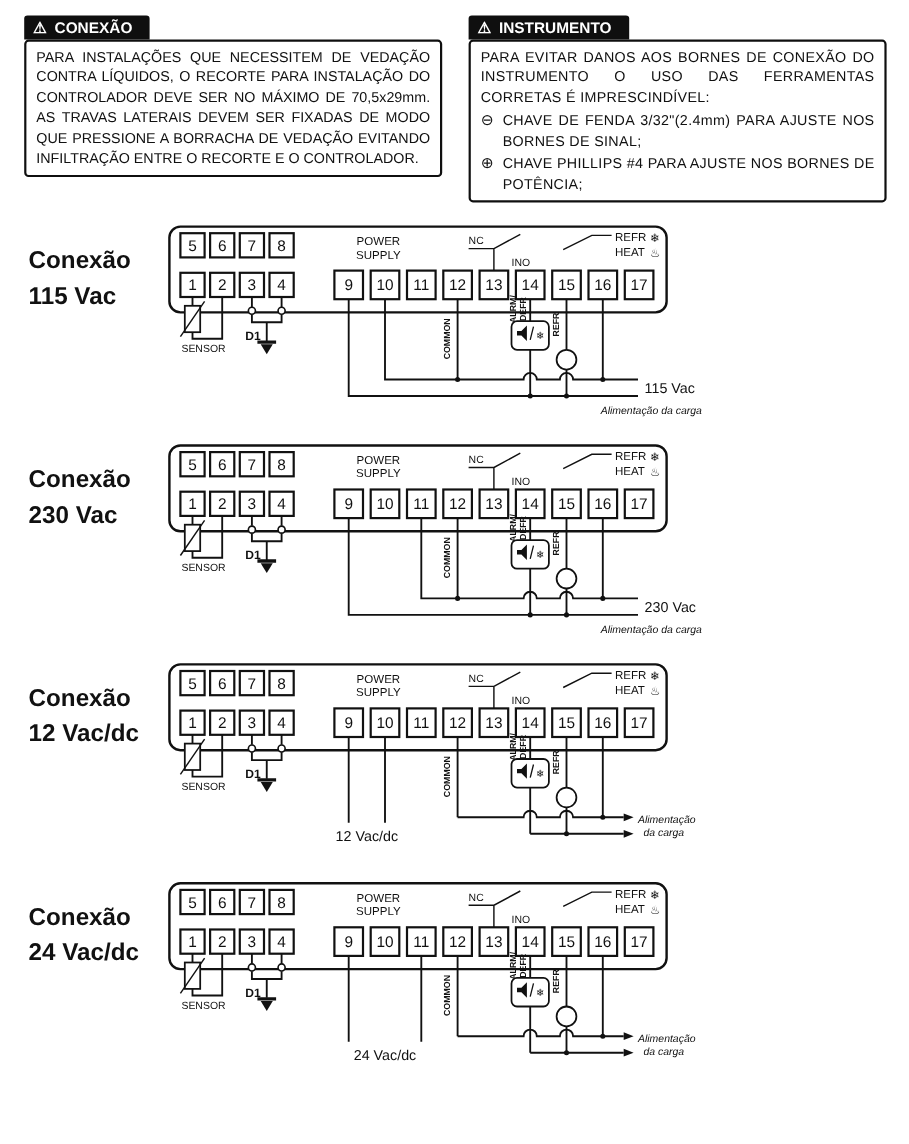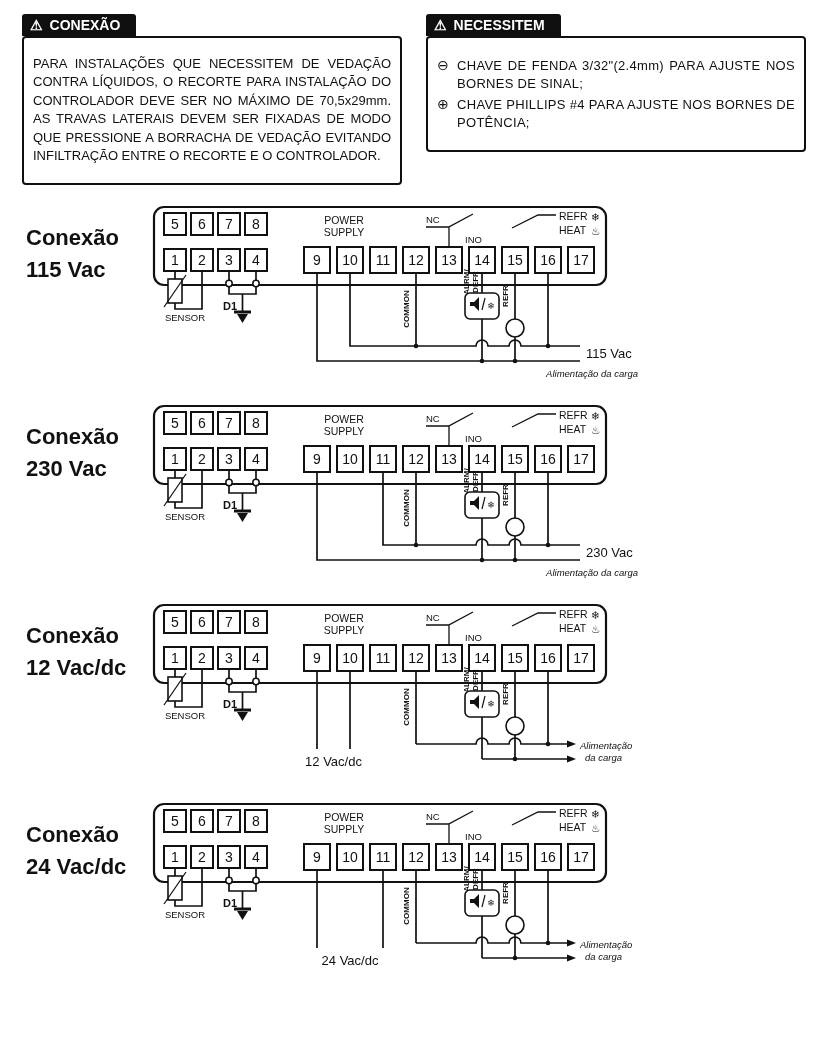--- a/index.html
+++ b/index.html
@@ -5,21 +5,21 @@
   html,body{margin:0;padding:0;background:#fff;}
   body{width:826px;font-family:"Liberation Sans",sans-serif;color:#111;}
   .page{padding:14px 20px 10px 22px;box-sizing:border-box;}
 
   
   .warn-row{display:flex;gap:24px;align-items:flex-start;margin-bottom:16px;}
   .warnbox{flex:1;min-width:0;}
   .warn-tab{display:inline-flex;align-items:center;gap:7px;background:#0f0f0f;color:#fff;
             font-weight:bold;font-size:14px;padding:3px 16px 3px 8px;border-radius:3px 3px 0 0;}
   .warn-tab .tri{font-size:14px;line-height:1;}
-  .warn-body{border:2.5px solid #0f0f0f;border-radius:4px;padding:17px 9px;font-size:13px;
+  .warn-body{border:2.5px solid #0f0f0f;border-radius:4px;padding:5px 9px;font-size:13px;
              line-height:1.42;min-height:116px;box-sizing:border-box;text-align:justify;}
   .imp-body{letter-spacing:0.3px;}
   .imp-intro{margin:0 0 3px 0;}
   .imp-item{display:flex;gap:5px;margin-top:2px;}
   .imp-item .tool{flex:0 0 15px;font-size:14px;line-height:1.25;}
 
   
   .diagram-row{margin:0 0 14px 0;}
   svg{display:block;}
   svg text{fill:#111;font-family:"Liberation Sans",sans-serif;}
@@ -46,23 +46,24 @@
       <div class="warn-tab">
         <span class="tri">⚠</span>
         <span>CONEXÃO</span>
       </div>
       <div class="warn-body">PARA INSTALAÇÕES QUE NECESSITEM DE VEDAÇÃO CONTRA LÍQUIDOS, O RECORTE PARA INSTALAÇÃO DO CONTROLADOR DEVE SER NO MÁXIMO DE 70,5x29mm. AS TRAVAS LATERAIS DEVEM SER FIXADAS DE MODO QUE PRESSIONE A BORRACHA DE VEDAÇÃO EVITANDO INFILTRAÇÃO ENTRE O RECORTE E O CONTROLADOR.</div>
     </div>
 
     <div class="warnbox">
       <div class="warn-tab">
         <span class="tri">⚠</span>
-        <span>NECESSITEM</span>
+        <span>INSTRUMENTO</span>
       </div>
       <div class="warn-body imp-body">
+        <p class="imp-intro">PARA EVITAR DANOS AOS BORNES DE CONEXÃO DO INSTRUMENTO O USO DAS FERRAMENTAS CORRETAS É IMPRESCINDÍVEL:</p>
         <div class="imp-item">
           <span class="tool">⊖</span>
           <span>CHAVE DE FENDA 3/32"(2.4mm) PARA AJUSTE NOS BORNES DE SINAL;</span>
         </div>
         <div class="imp-item">
           <span class="tool">⊕</span>
           <span>CHAVE PHILLIPS #4 PARA AJUSTE NOS BORNES DE POTÊNCIA;</span>
         </div>
       </div>
     </div>

